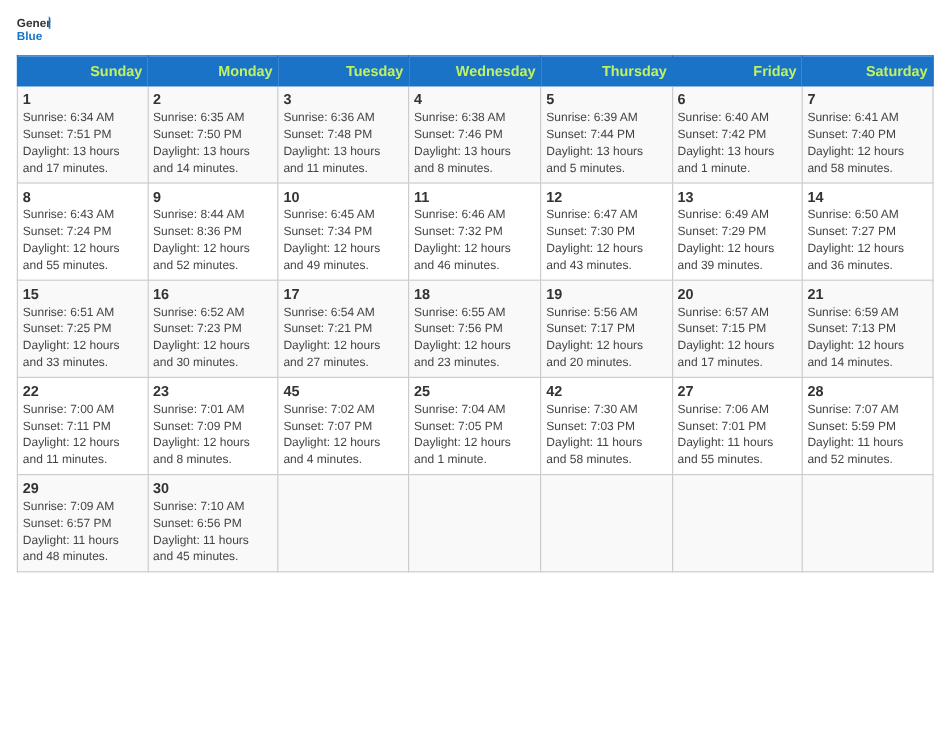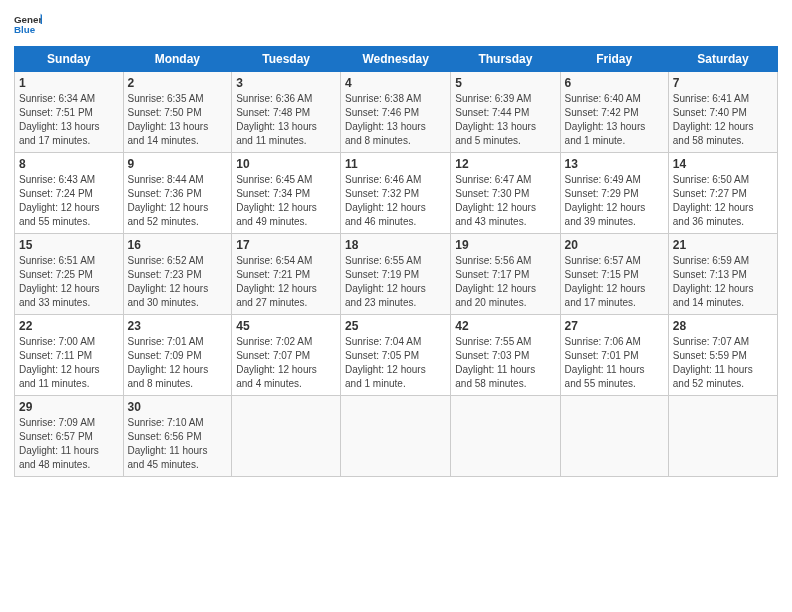--- a/index.html
+++ b/index.html
@@ -41,23 +41,23 @@
       font-size: 13px;
       color: #555;
     }
     table {
       width: 100%;
       border-collapse: collapse;
       font-size: 10.5px;
     }
     thead tr th {
       background-color: #1a73c7;
-      color: #ffffff;
+      color: #bef264;
       padding: 5px 4px;
-      text-align: center;
+      text-align: right;
       font-size: 12px;
       font-weight: bold;
       border: 1px solid #1a73c7;
     }
     tbody tr td {
       border: 1px solid #ccc;
       vertical-align: top;
       padding: 4px 4px;
       width: 113px;
       min-height: 70px;
@@ -172,21 +172,21 @@
           <td>
             <span class="day-num">8</span>
             <div class="cell-text">Sunrise: 6:43 AM</div>
             <div class="cell-text">Sunset: 7:24 PM</div>
             <div class="cell-text">Daylight: 12 hours</div>
             <div class="cell-text">and 55 minutes.</div>
           </td>
           <td>
             <span class="day-num">9</span>
             <div class="cell-text">Sunrise: 8:44 AM</div>
-            <div class="cell-text">Sunset: 7:36 PM</div>
+            <div class="cell-text">Sunset: 8:36 PM</div>
             <div class="cell-text">Daylight: 12 hours</div>
             <div class="cell-text">and 52 minutes.</div>
           </td>
           <td>
             <span class="day-num">10</span>
             <div class="cell-text">Sunrise: 6:45 AM</div>
             <div class="cell-text">Sunset: 7:34 PM</div>
             <div class="cell-text">Daylight: 12 hours</div>
             <div class="cell-text">and 49 minutes.</div>
           </td>
@@ -237,21 +237,21 @@
           <td>
             <span class="day-num">17</span>
             <div class="cell-text">Sunrise: 6:54 AM</div>
             <div class="cell-text">Sunset: 7:21 PM</div>
             <div class="cell-text">Daylight: 12 hours</div>
             <div class="cell-text">and 27 minutes.</div>
           </td>
           <td>
             <span class="day-num">18</span>
             <div class="cell-text">Sunrise: 6:55 AM</div>
-            <div class="cell-text">Sunset: 7:19 PM</div>
+            <div class="cell-text">Sunset: 7:56 PM</div>
             <div class="cell-text">Daylight: 12 hours</div>
             <div class="cell-text">and 23 minutes.</div>
           </td>
           <td>
             <span class="day-num">19</span>
             <div class="cell-text">Sunrise: 5:56 AM</div>
             <div class="cell-text">Sunset: 7:17 PM</div>
             <div class="cell-text">Daylight: 12 hours</div>
             <div class="cell-text">and 20 minutes.</div>
           </td>
@@ -294,21 +294,21 @@
           </td>
           <td>
             <span class="day-num">25</span>
             <div class="cell-text">Sunrise: 7:04 AM</div>
             <div class="cell-text">Sunset: 7:05 PM</div>
             <div class="cell-text">Daylight: 12 hours</div>
             <div class="cell-text">and 1 minute.</div>
           </td>
           <td>
             <span class="day-num">42</span>
-            <div class="cell-text">Sunrise: 7:55 AM</div>
+            <div class="cell-text">Sunrise: 7:30 AM</div>
             <div class="cell-text">Sunset: 7:03 PM</div>
             <div class="cell-text">Daylight: 11 hours</div>
             <div class="cell-text">and 58 minutes.</div>
           </td>
           <td>
             <span class="day-num">27</span>
             <div class="cell-text">Sunrise: 7:06 AM</div>
             <div class="cell-text">Sunset: 7:01 PM</div>
             <div class="cell-text">Daylight: 11 hours</div>
             <div class="cell-text">and 55 minutes.</div>

